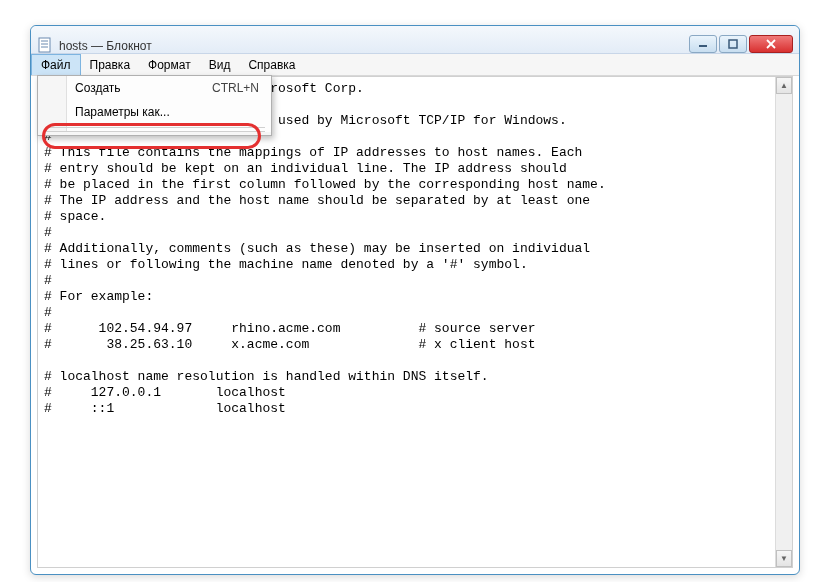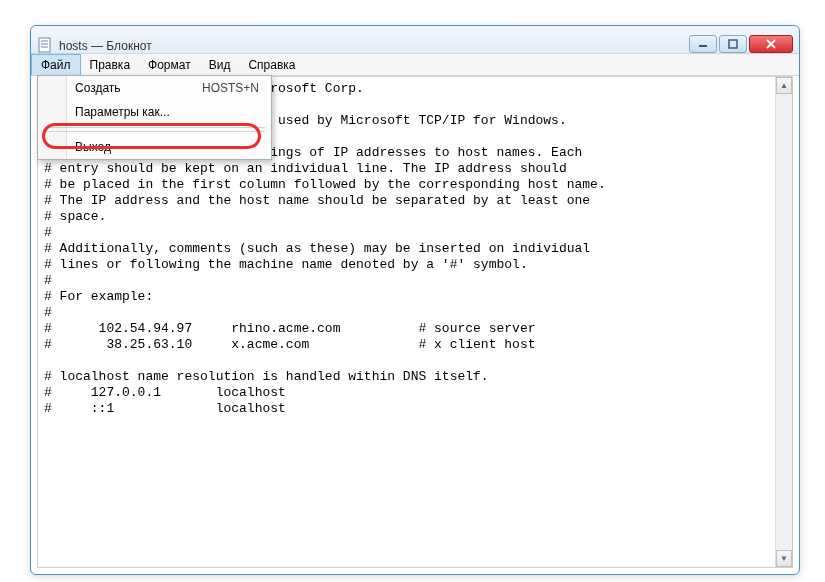--- a/index.html
+++ b/index.html
@@ -94,27 +94,24 @@
     <div class="scrollbar-v">
       <div class="sb-btn">▲</div>
       <div class="sb-btn bottom">▼</div>
     </div>
   </div>
 
   <div class="dropdown">
     <div class="dd-inner" id="dd">
         <div class="dd-item">
           <span>Создать</span>
-          <span class="sc">HOSTS+N</span>
+          <span class="sc">CTRL+N</span>
         </div>
         <div class="dd-item">
           <span>Параметры как...</span>
         </div>
         <div class="dd-sep"></div>
         <div class="dd-sep"></div>
-        <div class="dd-item">
-          <span>Выход</span>
-        </div>
       </div>
   <div class="highlight" style="top: 47px;"></div>
     </div>
 
 </div>
 
 </body></html>

